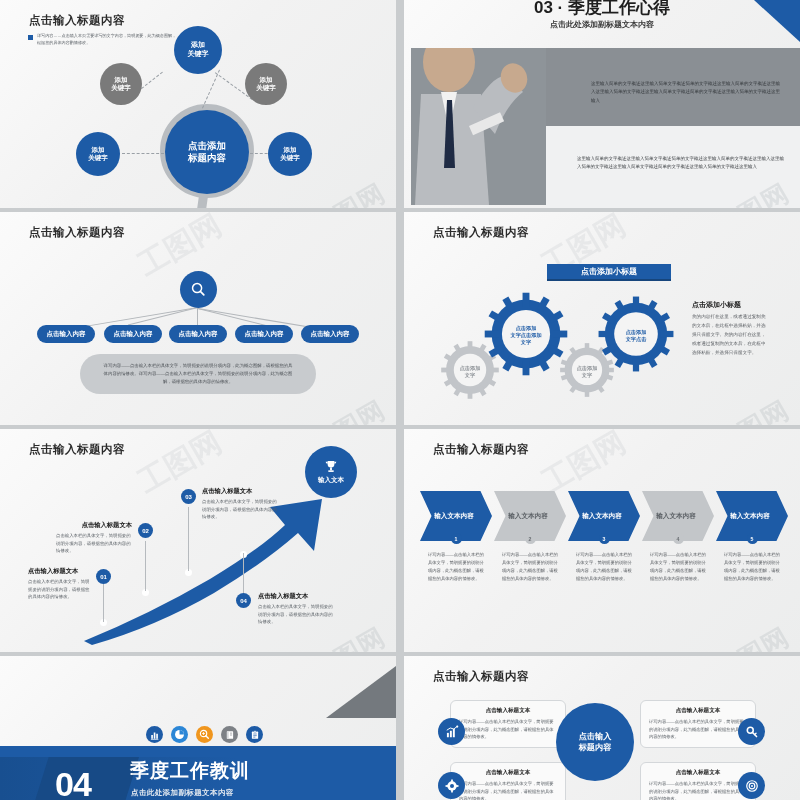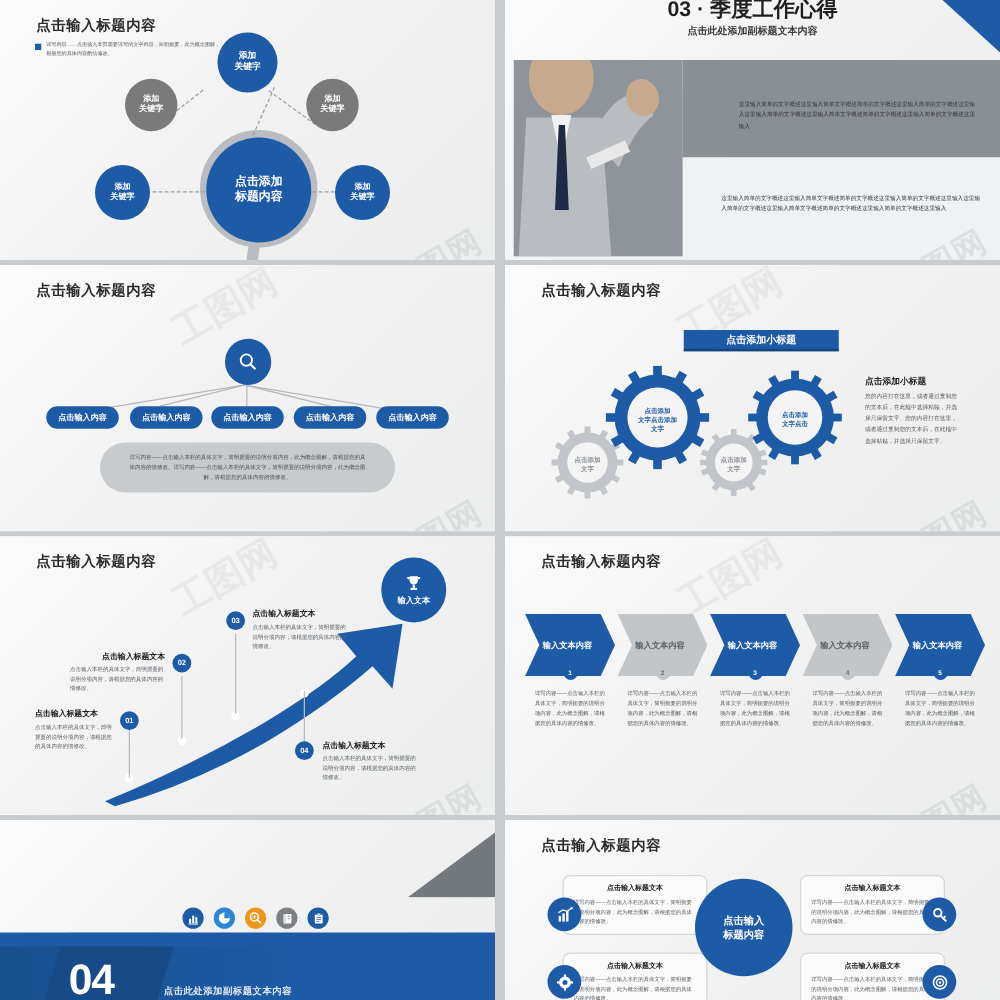--- a/index.html
+++ b/index.html
@@ -522,20 +522,21 @@
             <line x1="5.2" y1="11.4" x2="8.6" y2="11.4" stroke="#1d5ba6" stroke-width="1"></line>
           </svg>
       </div>
     </div>
 
     <div class="s6-tab"></div>
     <div class="s6-band"></div>
     <div class="s6-band2"></div>
     <div class="s6-numbox"></div>
     <div class="s6-num">04</div>
+    <div class="s6-t">季度工作教训</div>
     <div class="s6-s">点击此处添加副标题文本内容</div>
   </div>
 
   <div class="slide">
     <div class="stitle">点击输入标题内容</div>
 
     <div class="s8-card" style="left:46px;top:44px;">
       <h5>点击输入标题文本</h5>
       <p>详写内容——点击输入本栏的具体文字，简明扼要的说明分项内容，此为概念图解，请根据您的具体内容的情修改。</p>
     </div>

